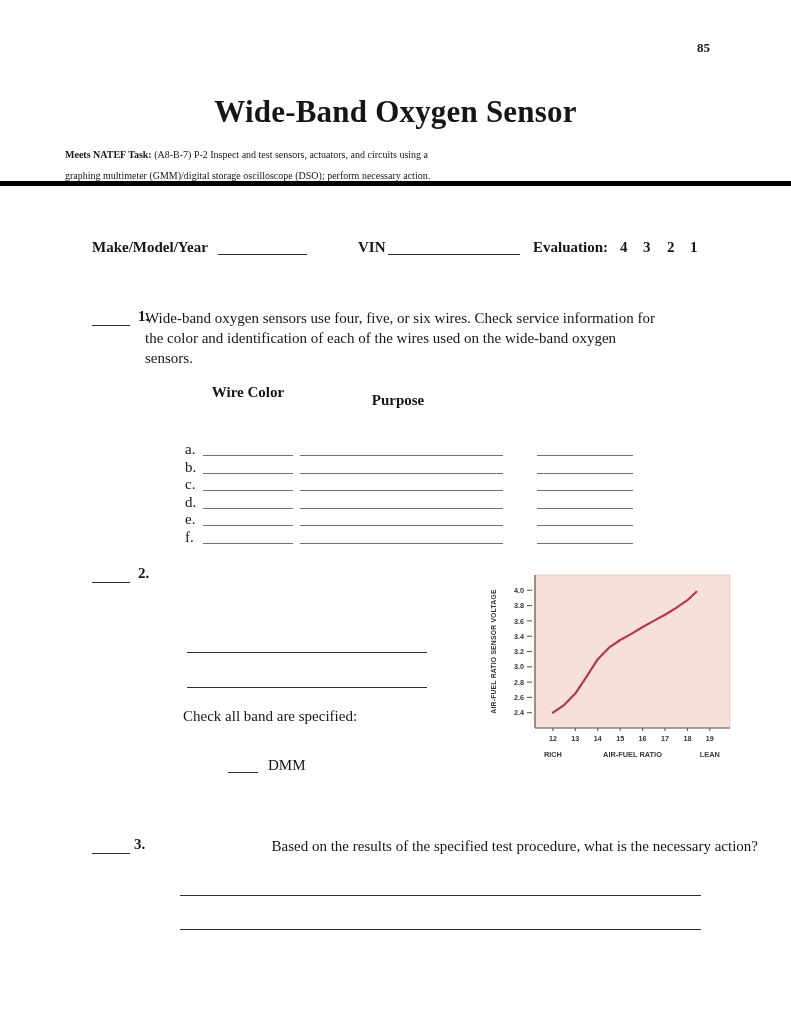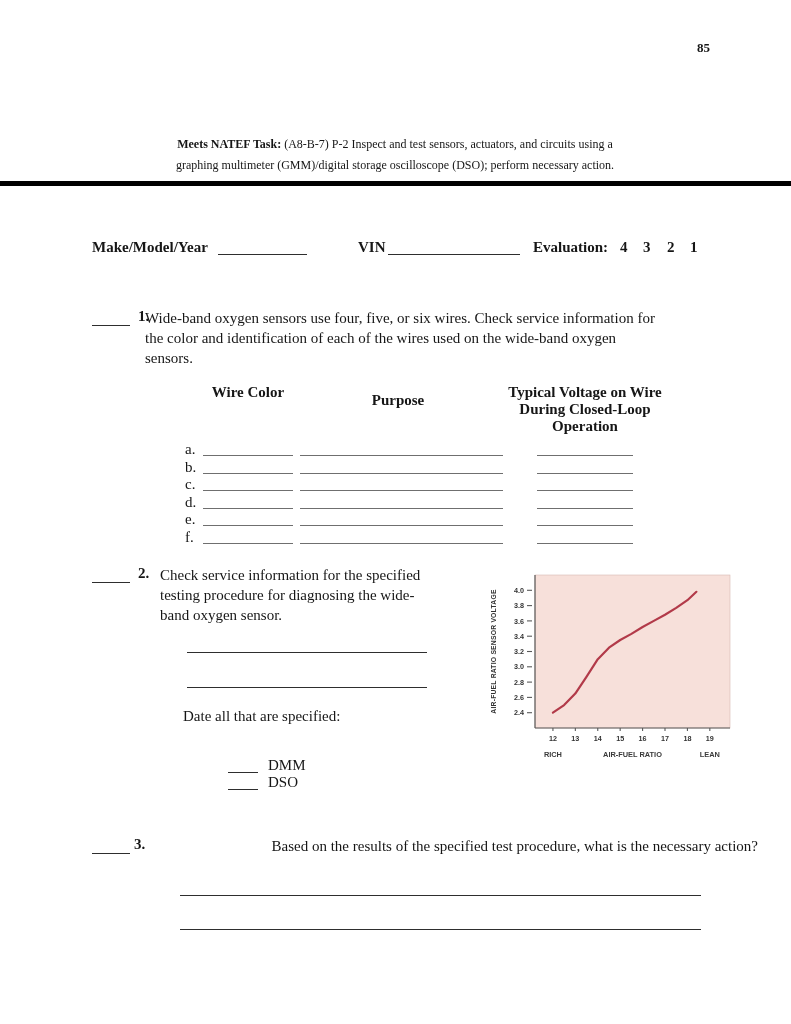--- a/index.html
+++ b/index.html
@@ -7,39 +7,40 @@
     position:relative;width:791px;height:1024px;margin:0 auto;
     background:#ffffff;color:#161616;
     font-family:"Liberation Serif", serif;font-size:15px;overflow:hidden;
   }
   .abs{position:absolute;}
   .b{font-weight:bold;}
   .ml{white-space:pre-line;line-height:20px;}
   .pagenum{position:absolute;top:40px;left:650px;width:60px;text-align:right;font-weight:bold;font-size:13px;}
   .title{position:absolute;top:94px;left:0;width:791px;text-align:center;
          font-size:31px;font-weight:bold;margin:0;letter-spacing:0.2px;}
-  .subtitle{position:absolute;top:134px;left:65px;width:660px;text-align:center;
-            font-size:12px;line-height:21px;margin:0;}
+  .subtitle{position:absolute;top:144px;left:65px;width:660px;text-align:left;
+            font-size:10px;line-height:21px;margin:0;}
   .rule{position:absolute;top:181px;left:0;width:791px;height:7px;background:#000;
         border-bottom:2px solid #fff;box-sizing:border-box;}
   .blank{display:inline-block;border-bottom:1.6px solid #2e2e2e;height:15px;vertical-align:baseline;}
   .gblank{display:inline-block;border-bottom:1.4px solid #6f6f6f;height:14px;}
   .lbl{font-weight:bold;}
   .evalnum{font-weight:bold;display:inline-block;}
   .qtext{line-height:20px;}
   .colhead{font-weight:bold;text-align:center;line-height:17px;white-space:pre-line;}
   .chart-wrap{position:absolute;left:484px;top:566px;width:252px;height:212px;}
   svg text{font-family:"Liberation Sans", sans-serif;}
 </style>
 </head>
 <body>
 
 <div class="page">
 
   <div class="pagenum">85</div>
+  <h1 class="title">Wide-Band Oxygen Sensor</h1>
   <p class="subtitle"><span class="b">Meets NATEF Task:</span>
     <span>(A8-B-7) P-2  Inspect and test sensors, actuators, and circuits using a</span><br>
     <span>graphing multimeter (GMM)/digital storage oscilloscope (DSO); perform necessary action.</span>
   </p>
   <div class="rule"></div>
 
 
   <div class="abs" style="top:239px;left:0;width:791px;height:22px;">
     <span class="abs lbl" style="left:92px;">Make/Model/Year</span>
     <span class="abs blank" style="left:218px;width:89px;"></span>
@@ -56,23 +57,20 @@
     <span class="abs blank" style="left:92px;width:38px;top:2px;"></span>
     <span class="abs b" style="left:138px;top:0;">1.</span>
     <div class="abs qtext ml" style="left:145px;top:0;width:580px;">Wide-band oxygen sensors use four, five, or six wires.  Check service information for
 the color and identification of each of the wires used on the wide-band oxygen
 sensors.</div>
   </div>
 
   <div class="abs" style="top:384px;left:0;width:791px;height:165px;">
     <div class="abs colhead" style="left:200px;top:0;width:96px;">Wire Color</div>
     <div class="abs colhead" style="left:348px;top:8px;width:100px;">Purpose</div>
-    <div class="abs colhead" style="left:495px;top:0;width:180px;">Typical Voltage on Wire
-During Closed-Loop
-Operation</div>
 
     <div class="abs" style="top:57px;left:0;width:791px;height:18px;">
       <span class="abs" style="left:185px;">a.</span>
       <span class="abs gblank" style="left:203px;width:90px;"></span>
       <span class="abs gblank" style="left:300px;width:203px;"></span>
       <span class="abs gblank" style="left:537px;width:96px;"></span>
     </div>
     <div class="abs" style="top:75px;left:0;width:791px;height:18px;">
       <span class="abs" style="left:185px;">b.</span>
       <span class="abs gblank" style="left:203px;width:90px;"></span>
@@ -101,36 +99,29 @@
       <span class="abs" style="left:185px;">f.</span>
       <span class="abs gblank" style="left:203px;width:90px;"></span>
       <span class="abs gblank" style="left:300px;width:203px;"></span>
       <span class="abs gblank" style="left:537px;width:96px;"></span>
     </div>
   </div>
 
   <div class="abs" style="top:565px;left:0;width:791px;height:250px;">
     <span class="abs blank" style="left:92px;width:38px;top:2px;"></span>
     <span class="abs b" style="left:138px;top:0;">2.</span>
-    <div class="abs qtext ml" style="left:160px;top:0;width:290px;">Check service information for the specified
-testing procedure for diagnosing the wide-
-band oxygen sensor.</div>
 
     <span class="abs blank" style="left:187px;top:72px;width:240px;"></span>
     <span class="abs blank" style="left:187px;top:107px;width:240px;"></span>
 
-    <div class="abs" style="left:183px;top:143px;">Date all that are specified:</div>
+    <div class="abs" style="left:183px;top:143px;">Check all band are specified:</div>
 
     <div class="abs" style="left:0;top:192px;width:791px;height:18px;">
       <span class="abs blank" style="left:228px;width:30px;"></span>
       <span class="abs" style="left:268px;">DMM</span>
-    </div>
-    <div class="abs" style="left:0;top:209px;width:791px;height:18px;">
-      <span class="abs blank" style="left:228px;width:30px;"></span>
-      <span class="abs" style="left:268px;">DSO</span>
     </div>
   </div>
 
   <div class="chart-wrap">
     <svg id="af-chart" width="252" height="212" viewBox="0 0 252 212">
         <rect x="51" y="9" width="195" height="153" fill="#f7e0da" stroke="#d8b8b2" stroke-width="0.6"></rect>
         <line x1="51" y1="9" x2="51" y2="162" stroke="#5a5a5a" stroke-width="1.2"></line>
         <line x1="51" y1="162" x2="246" y2="162" stroke="#5a5a5a" stroke-width="1.2"></line>
         <line x1="43" y1="146.70000000000002" x2="48" y2="146.70000000000002" stroke="#5a5a5a" stroke-width="1.1"></line>
         <text x="40" y="149.3" text-anchor="end" font-size="7.2" fill="#333333" font-weight="700">2.4</text>

